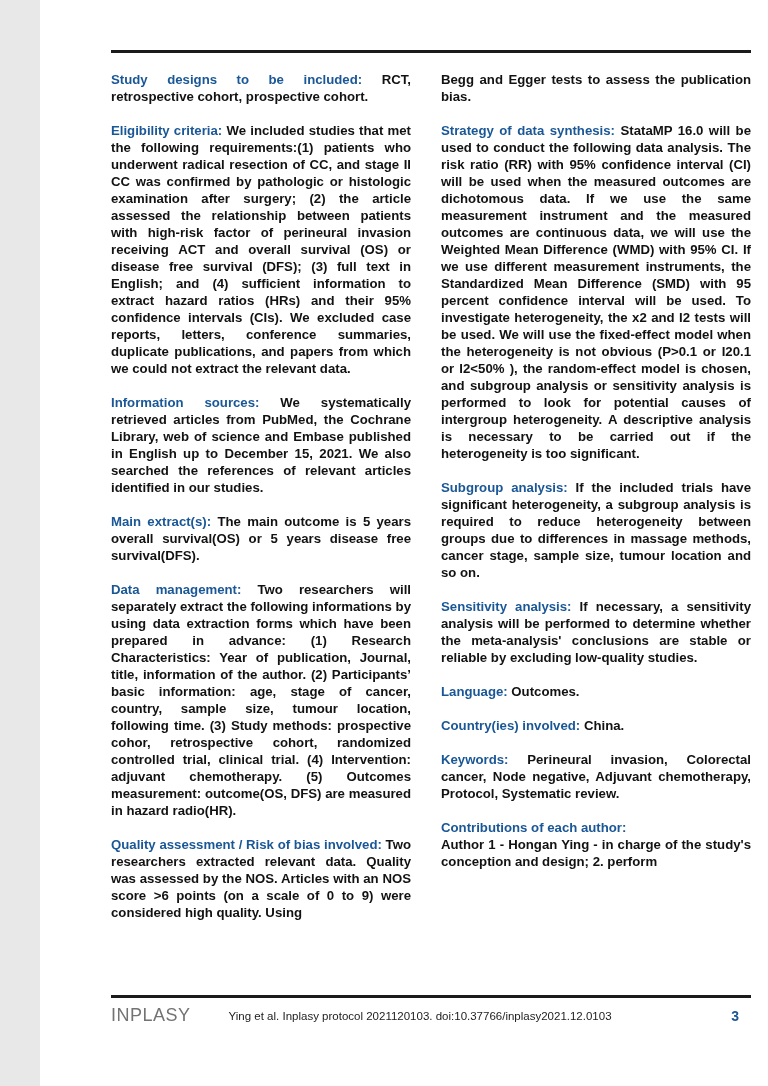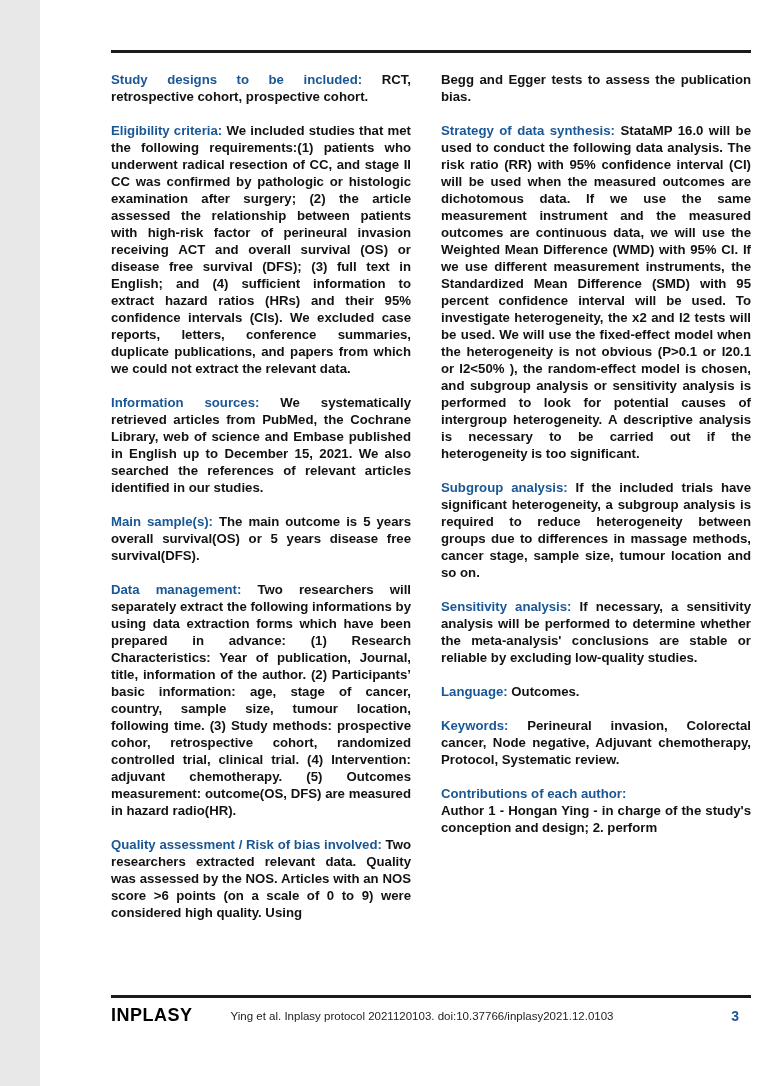--- a/index.html
+++ b/index.html
@@ -62,23 +62,23 @@
   .footer {
     position: absolute;
     top: 1005px;
     left: 71px;
     width: 640px;
     display: flex;
     align-items: center;
   }
   .footer .logo {
     font-size: 18px;
-    font-weight: 700;
+    font-weight: 400;
     letter-spacing: 0.5px;
-    color: #000000;
+    color: #737373;
   }
   .footer .citation {
     margin-left: 38px;
     font-size: 11.5px;
     font-weight: 400;
     color: #1c1c1c;
   }
   .footer .page-number {
     margin-left: auto;
     margin-right: 12px;
@@ -92,30 +92,31 @@
 
 <div class="page">
 
   <div class="rule top"></div>
 
   <div class="columns">
     <div class="col left" id="col-left">
         <p class="para"><span class="label">Study designs to be included:</span> <span>RCT, retrospective cohort, prospective cohort.</span></p>
         <p class="para"><span class="label">Eligibility criteria:</span> <span>We included studies that met the following requirements:(1) patients who underwent radical resection of CC, and stage II CC was confirmed by pathologic or histologic examination after surgery; (2) the article assessed the relationship between patients with high-risk factor of perineural invasion receiving ACT and overall survival (OS) or disease free survival (DFS); (3) full text in English; and (4) sufficient information to extract hazard ratios (HRs) and their 95% confidence intervals (CIs). We excluded case reports, letters, conference summaries, duplicate publications, and papers from which we could not extract the relevant data.</span></p>
         <p class="para"><span class="label">Information sources:</span> <span>We systematically retrieved articles from PubMed, the Cochrane Library, web of science and Embase published in English up to December 15, 2021. We also searched the references of relevant articles identified in our studies.</span></p>
-        <p class="para"><span class="label">Main sample(s):</span> <span>The main outcome is 5 years overall survival(OS) or 5 years disease free survival(DFS).</span></p>
+        <p class="para"><span class="label">Main extract(s):</span> <span>The main outcome is 5 years overall survival(OS) or 5 years disease free survival(DFS).</span></p>
         <p class="para"><span class="label">Data management:</span> <span>Two researchers will separately extract the following informations by using data extraction forms which have been prepared in advance: (1) Research Characteristics: Year of publication, Journal, title, information of the author. (2) Participants’ basic information: age, stage of cancer, country, sample size, tumour location, following time. (3) Study methods: prospective cohor, retrospective cohort, randomized controlled trial, clinical trial. (4) Intervention: adjuvant chemotherapy. (5) Outcomes measurement: outcome(OS, DFS) are measured in hazard radio(HR).</span></p>
         <p class="para"><span class="label">Quality assessment / Risk of bias involved:</span> <span>Two researchers extracted relevant data. Quality was assessed by the NOS. Articles with an NOS score &gt;6 points (on a scale of 0 to 9) were considered high quality. Using</span></p>
       </div>
     <div class="col right" id="col-right">
         <p class="para"><span>Begg and Egger tests to assess the publication bias.</span></p>
         <p class="para"><span class="label">Strategy of data synthesis:</span> <span>StataMP 16.0 will be used to conduct the following data analysis. The risk ratio (RR) with 95% confidence interval (CI) will be used when the measured outcomes are dichotomous data. If we use the same measurement instrument and the measured outcomes are continuous data, we will use the Weighted Mean Difference (WMD) with 95% CI. If we use different measurement instruments, the Standardized Mean Difference (SMD) with 95 percent confidence interval will be used. To investigate heterogeneity, the x2 and I2 tests will be used. We will use the fixed-effect model when the heterogeneity is not obvious (P&gt;0.1 or I20.1 or I2&lt;50% ), the random-effect model is chosen, and subgroup analysis or sensitivity analysis is performed to look for potential causes of intergroup heterogeneity. A descriptive analysis is necessary to be carried out if the heterogeneity is too significant.</span></p>
         <p class="para"><span class="label">Subgroup analysis:</span> <span>If the included trials have significant heterogeneity, a subgroup analysis is required to reduce heterogeneity between groups due to differences in massage methods, cancer stage, sample size, tumour location and so on.</span></p>
         <p class="para"><span class="label">Sensitivity analysis:</span> <span>If necessary, a sensitivity analysis will be performed to determine whether the meta-analysis' conclusions are stable or reliable by excluding low-quality studies.</span></p>
         <p class="para"><span class="label">Language:</span> <span>Outcomes.</span></p>
+        <p class="para"><span class="label">Country(ies) involved:</span> <span>China.</span></p>
         <p class="para"><span class="label">Keywords:</span> <span>Perineural invasion, Colorectal cancer, Node negative, Adjuvant chemotherapy, Protocol, Systematic review.</span></p>
         <p class="para"><span class="label block">Contributions of each author:</span><span>Author 1 - Hongan Ying - in charge of the study's conception and design; 2. perform</span></p>
       </div>
   </div>
 
   <div class="sidebar-citation">
     <span>Ying et al. Inplasy protocol 2021120103. doi:10.37766/inplasy2021.12.0103 Downloaded from </span><a href="#">https://inplasy.com/inplasy-2021-12-0103/</a>
   </div>
 
   <div class="rule bottom"></div>

